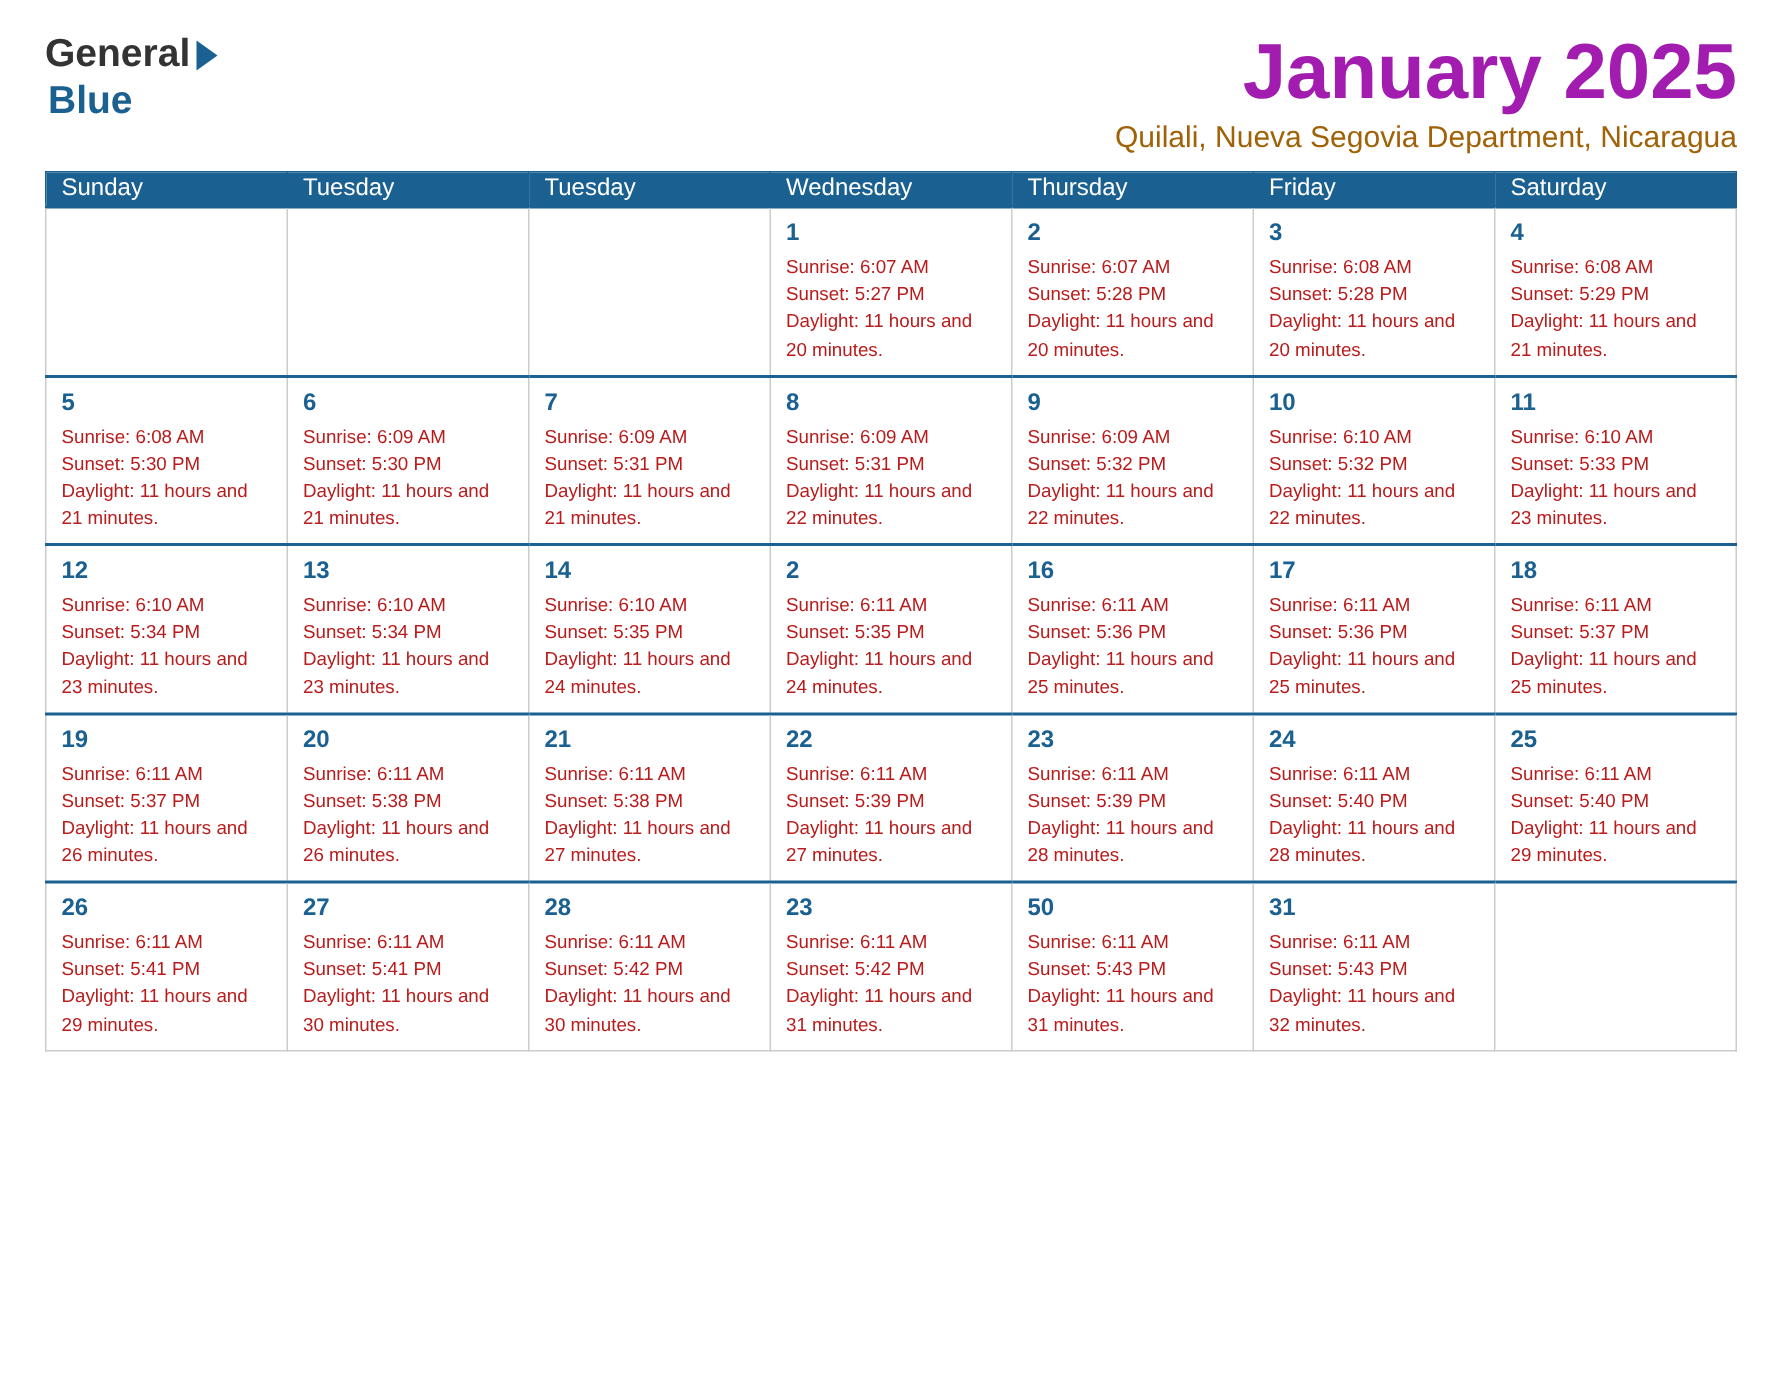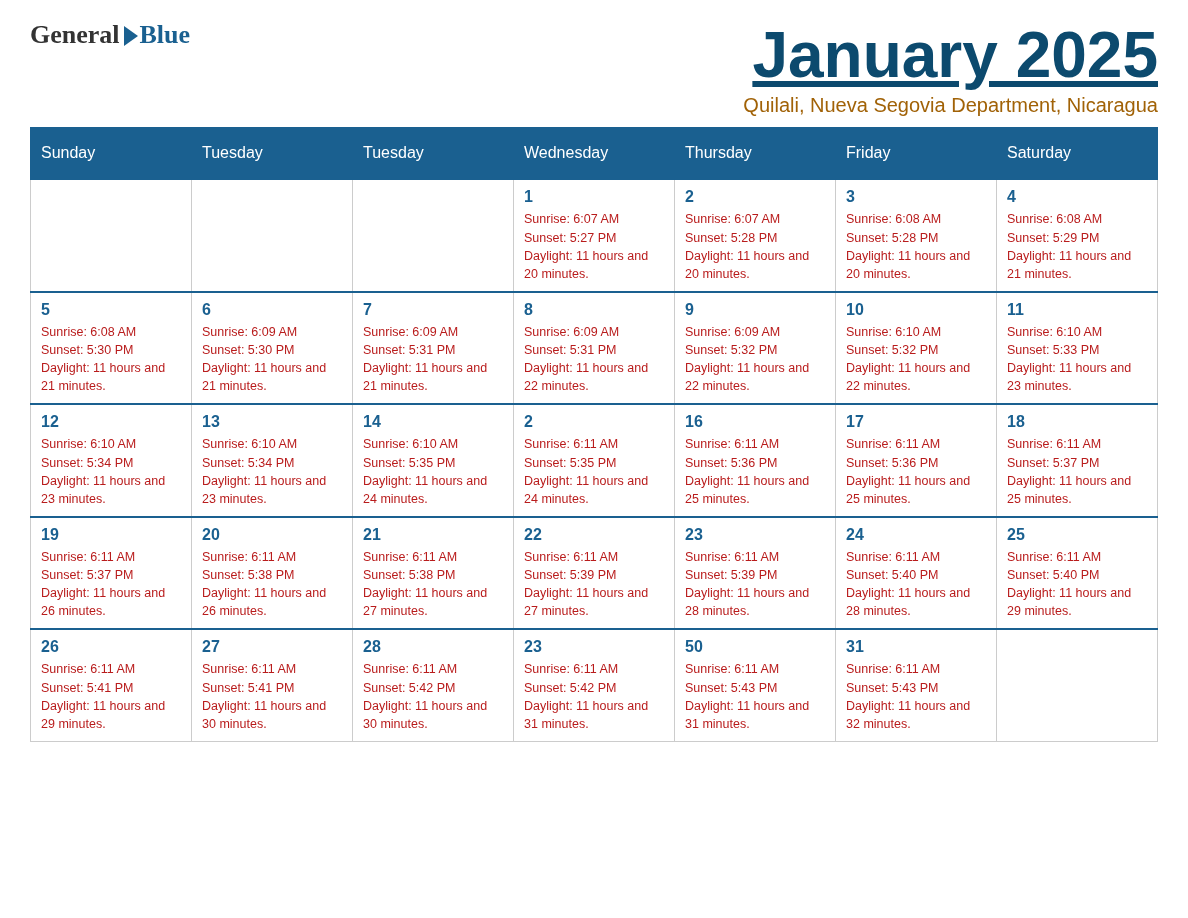--- a/index.html
+++ b/index.html
@@ -32,53 +32,51 @@
       margin-top: 2px;
     }
     .logo-text-blue {
       font-size: 26px;
       font-weight: bold;
       color: #1a6090;
       margin-left: 2px;
     }
     .logo-wrapper {
       display: flex;
-      flex-direction: row;
-      font-family: Liberation Serif, serif;
+      flex-direction: column;
     }
     .logo-line1 {
       display: flex;
       align-items: center;
     }
     .title-section {
       text-align: right;
     }
     .page-title {
-      font-size: 64px;
-      font-weight: bold;
-      color: #0c4a6e;
+      font-size: 52px;
+      font-weight: bold;
+      color: #a21caf;
       line-height: 1.1;
-      text-decoration: underline;
     }
     .page-subtitle {
       font-size: 20px;
       color: #a16207;
       margin-top: 4px;
     }
     .calendar-table {
       width: 100%;
       border-collapse: collapse;
       margin-top: 10px;
     }
     .calendar-table th {
       background-color: #1a6090;
       color: #fff;
       font-size: 16px;
       font-weight: normal;
-      padding: 16px 10px;
+      padding: 2px 10px;
       text-align: left;
       border: 1px solid #1a6090;
     }
     .calendar-table td {
       border: 1px solid #ccc;
       vertical-align: top;
       padding: 8px 10px;
       width: 14.28%;
       min-height: 100px;
       font-size: 13px;

